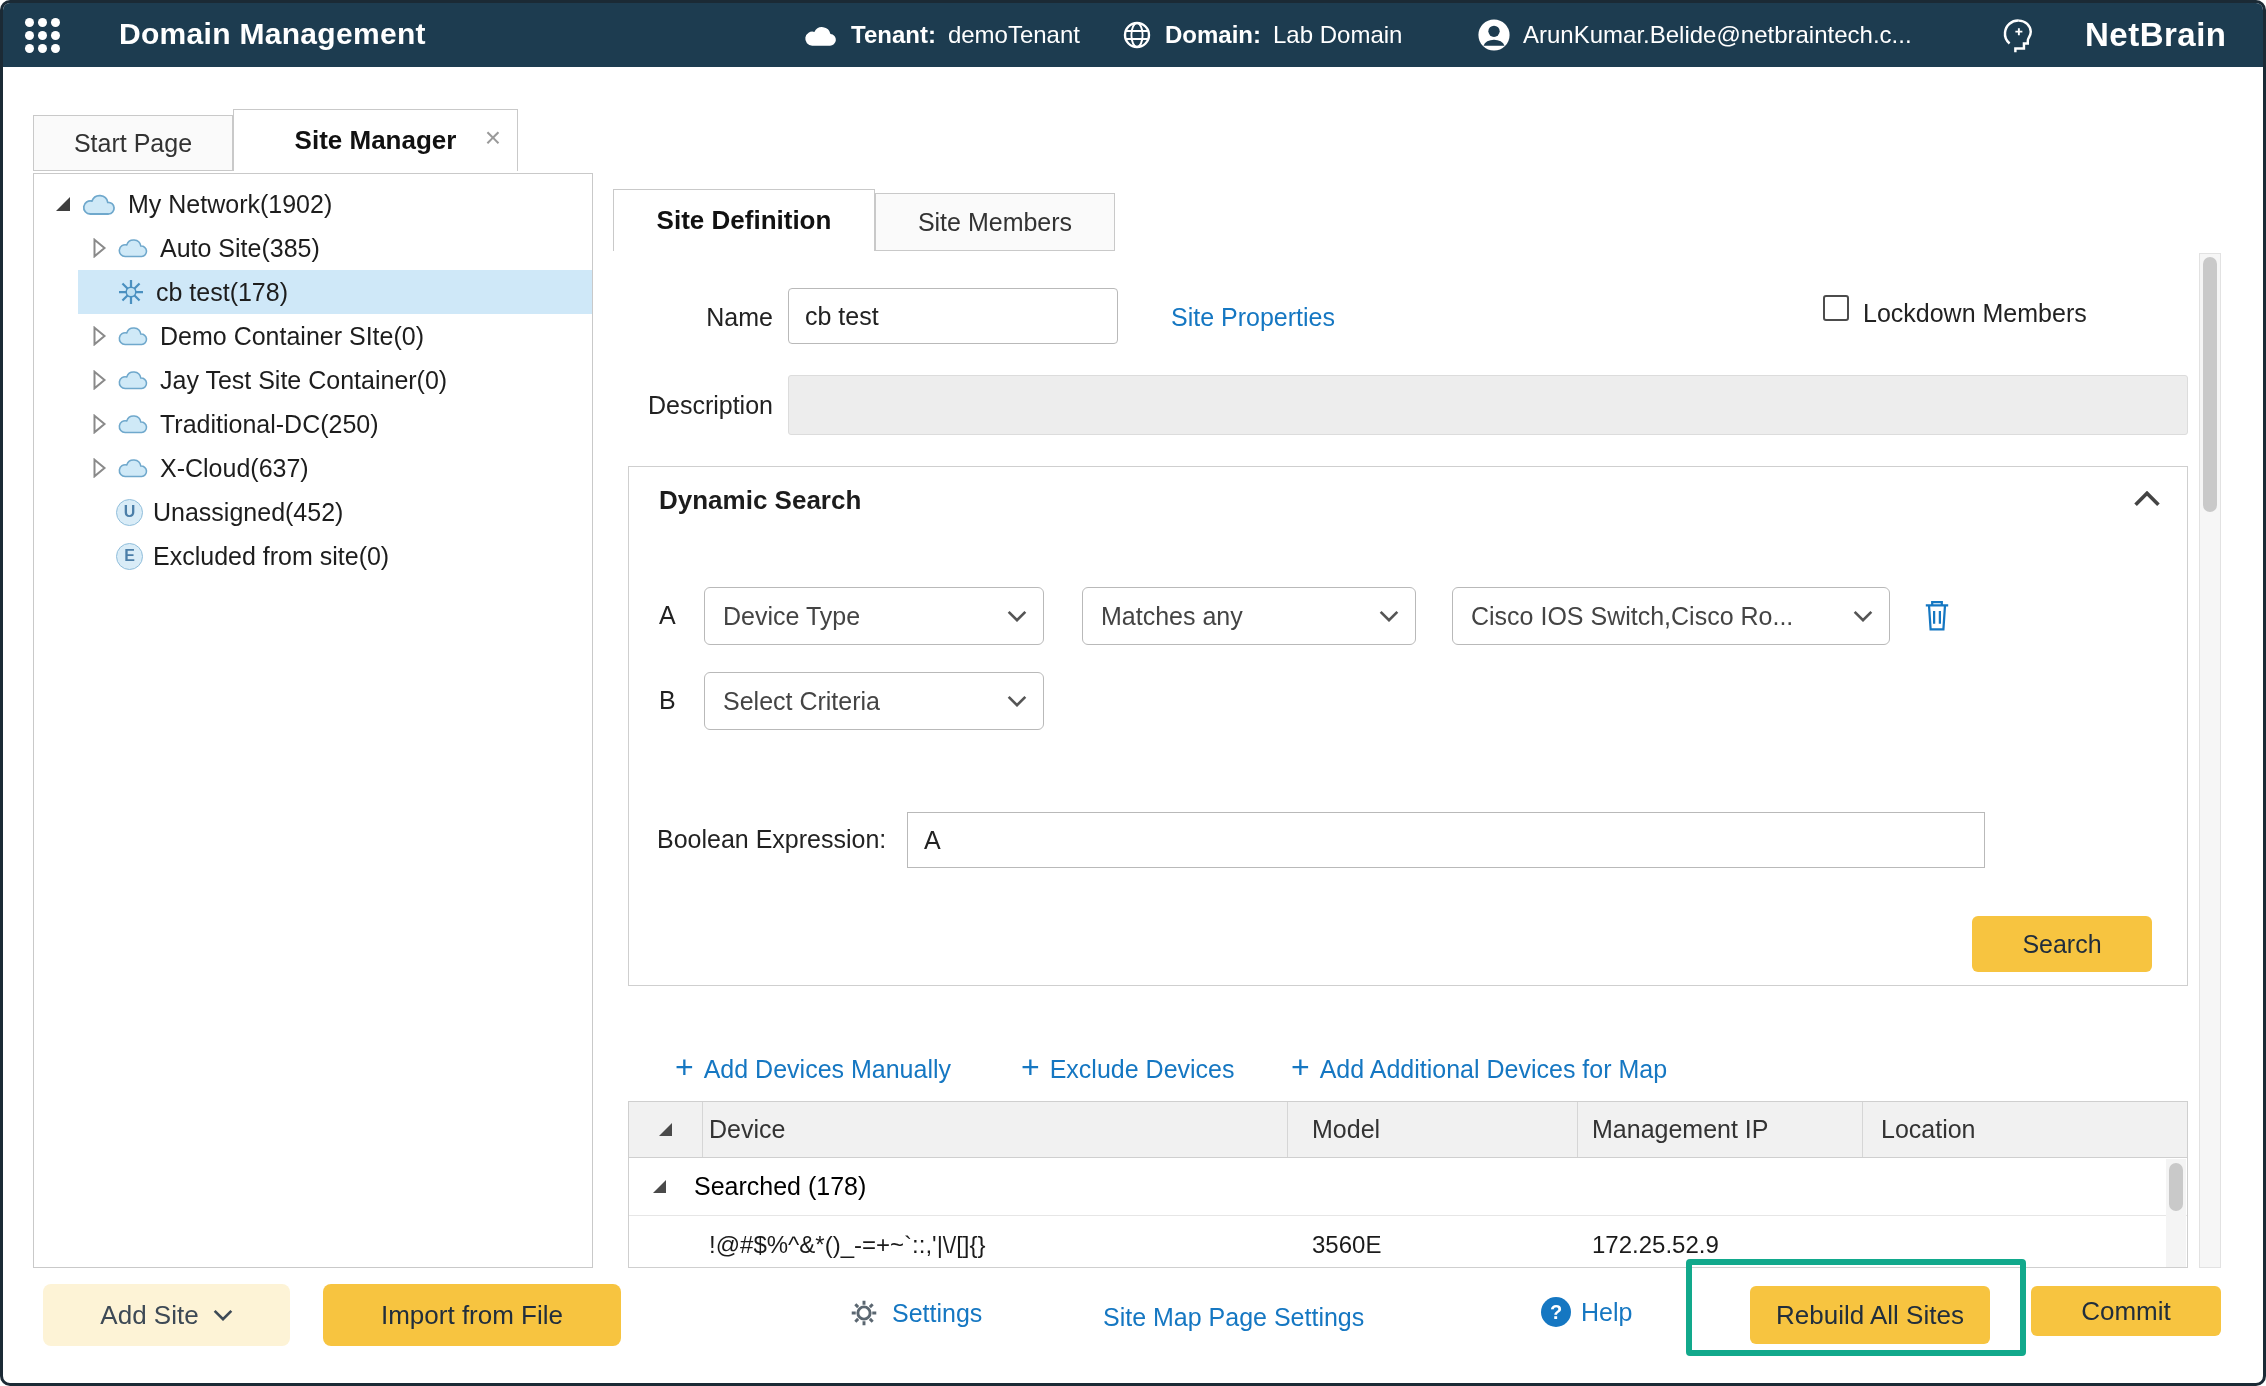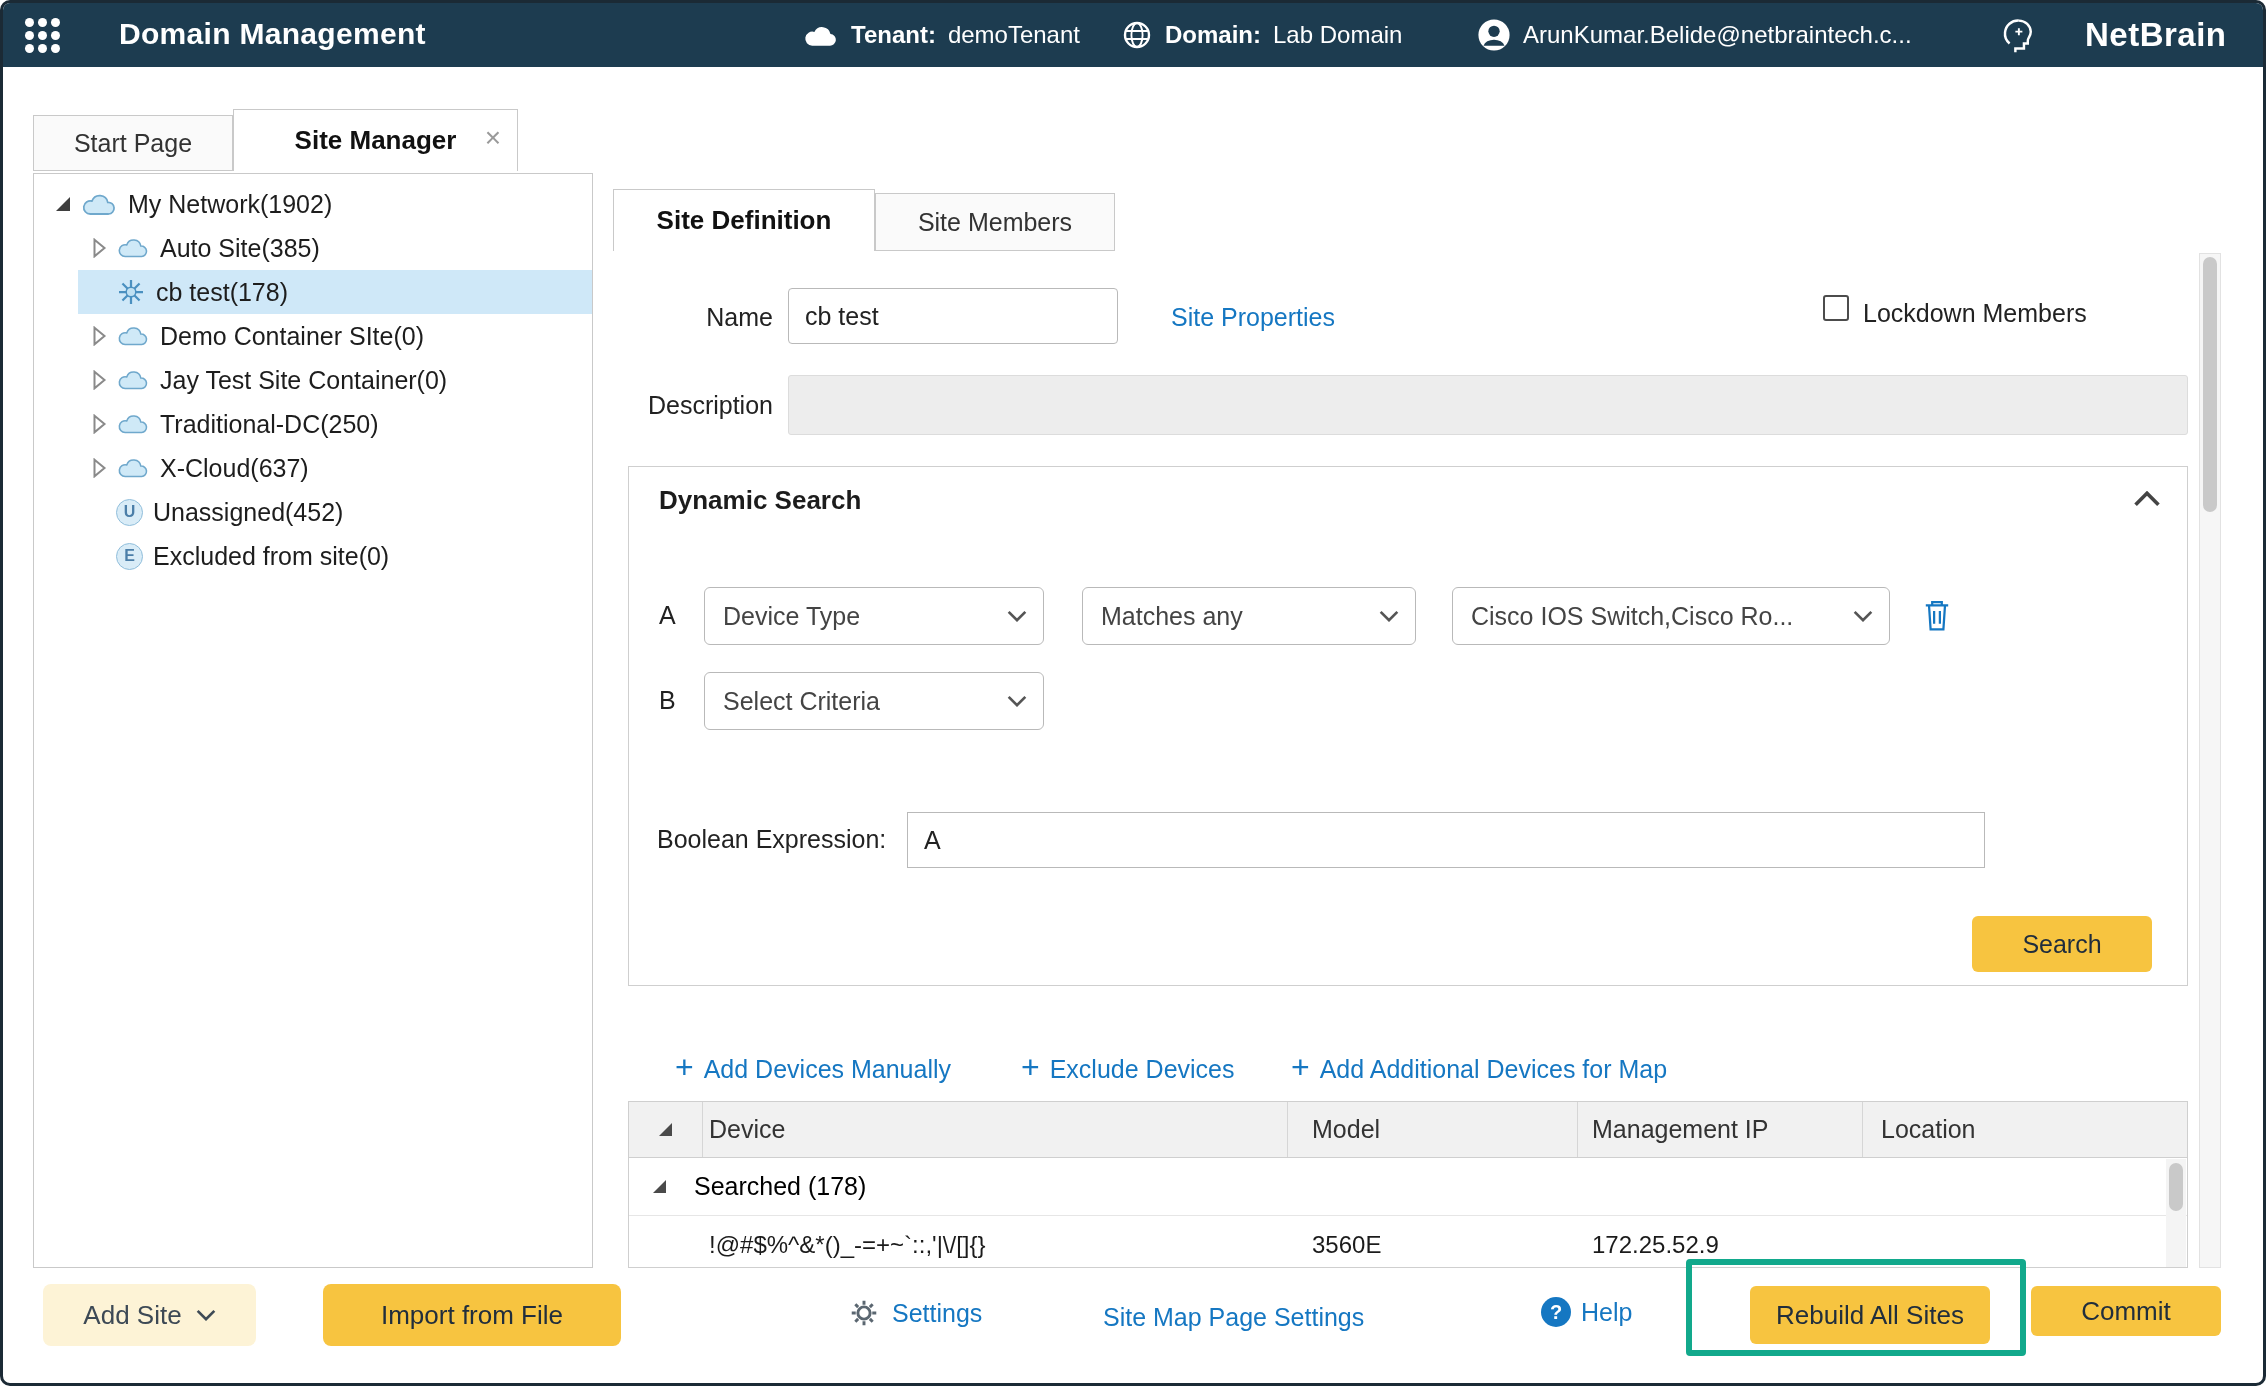--- a/index.html
+++ b/index.html
@@ -113,21 +113,21 @@
 
   
   #scroll-outer { position:absolute; left:2196px; top:250px; width:22px; height:1015px;
                   background:#f6f6f6; border:1px solid #e2e2e2; }
   #scroll-outer .thumb { position:absolute; left:3px; top:3px; width:14px; height:255px;
                          background:#c9c9c9; border-radius:8px; }
 
   
   .fbtn { position:absolute; border:none; border-radius:8px; font-size:26px; color:#212e3c;
           cursor:pointer; font-family:"Liberation Sans",sans-serif; display:flex; align-items:center; justify-content:center; }
-  #btn-addsite { left:40px; top:1281px; width:213px; height:62px; background:#fdf3d6; color:#3d4955; gap:14px; }
+  #btn-addsite { left:40px; top:1281px; width:247px; height:62px; background:#fdf3d6; color:#3d4955; gap:14px; }
   #btn-import { left:320px; top:1281px; width:298px; height:62px; background:#f7c440; font-weight:500; }
   #grp-settings { position:absolute; left:845px; top:1294px; display:flex; align-items:center; gap:12px; cursor:pointer; }
   #grp-settings span { font-size:25px; color:#1577c2; }
   #link-sitemap { position:absolute; left:1100px; top:1300px; font-size:25px; color:#1577c2; cursor:pointer; }
   #grp-help { position:absolute; left:1538px; top:1294px; display:flex; align-items:center; gap:10px; cursor:pointer; }
   #grp-help .qcirc { width:30px; height:30px; border-radius:50%; background:#1577c2; color:#fff;
                      display:flex; align-items:center; justify-content:center; font-size:20px; font-weight:700; }
   #grp-help span.htext { font-size:25px; color:#1577c2; }
   #btn-rebuild { left:1747px; top:1283px; width:240px; height:58px; background:#f7c440; border-radius:6px; font-weight:500; }
   #btn-commit { left:2028px; top:1283px; width:190px; height:50px; background:#f7c440; border-radius:6px; font-weight:500; }

